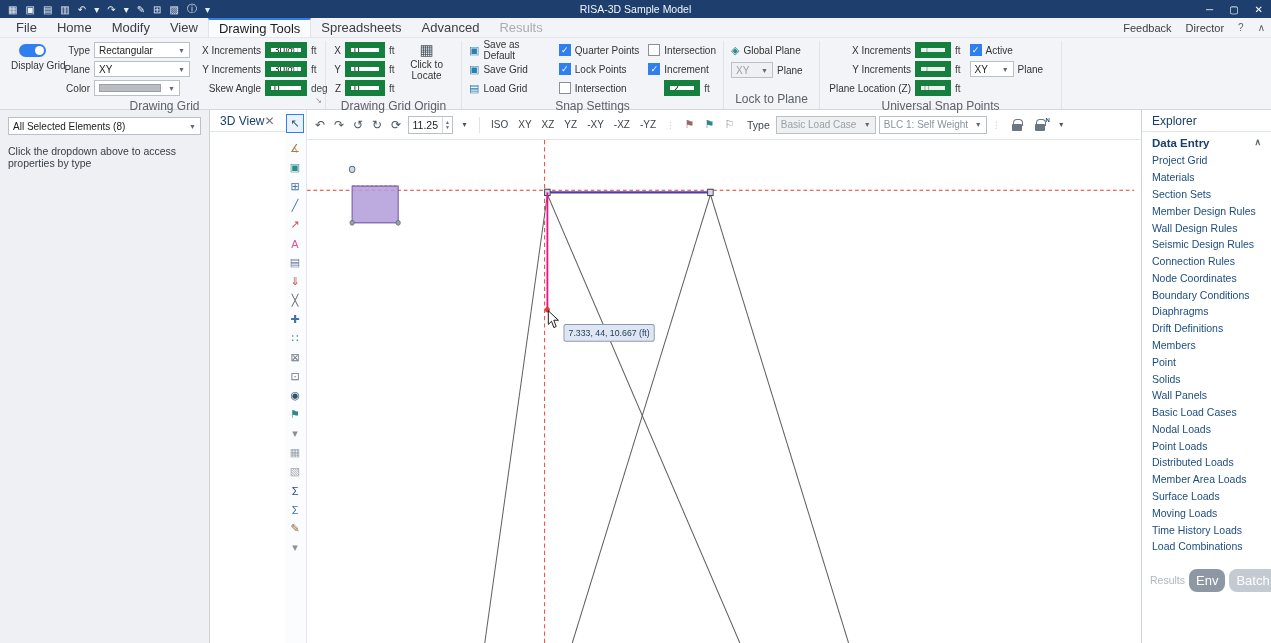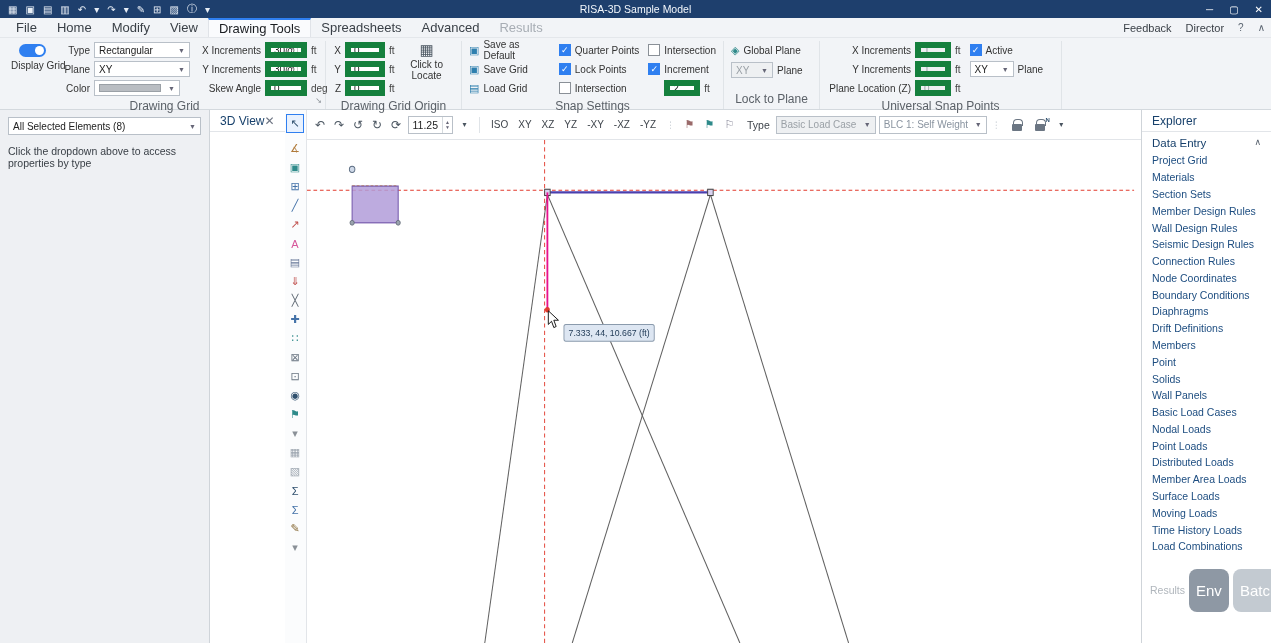--- a/index.html
+++ b/index.html
@@ -80,27 +80,27 @@
   .tb-dd{width:100px;height:18px}
   .tb-dd2{width:108px;height:18px}
   .lockbtn{width:20px;height:20px;display:flex;align-items:center;justify-content:center;position:relative}
   .lock{width:10px;height:7px;background:#6b7683;border-radius:1px;position:relative;margin-top:5px}
   .lock::before{content:"";position:absolute;top:-5px;left:1px;width:8px;height:6px;border:1.5px solid #6b7683;border-bottom:none;border-radius:4px 4px 0 0}
   .lock .badge{position:absolute;top:-7px;right:-5px;font-size:6px;color:#30506e;font-weight:bold}
   .canvas{position:relative;flex:1;background:#fff;min-height:0}
   .canvas svg{position:absolute;inset:0;width:100%;height:100%}
 
   .explorer{width:130px;background:#fff;border-left:1px solid #cfd4d9;display:flex;flex-direction:column}
-  .exp-section{display:flex;align-items:flex-start;padding:5px 10px 3px;font-size:11.5px;font-weight:normal;color:#17406b}
+  .exp-section{display:flex;align-items:flex-start;padding:5px 10px 3px;font-size:11.5px;font-weight:bold;color:#17406b}
   .exp-section .chev{margin-left:auto;font-size:9px;color:#5a6470}
   .exp-items{display:flex;flex-direction:column}
   .exp-item{font-size:10.5px;color:#1d4d80;padding:2.4px 10px;white-space:nowrap}
   .exp-results{display:flex;align-items:center;gap:4px;padding:0 8px;margin-top:14px}
   .exp-results .lbl{font-size:10.5px;color:#b0b6bc}
-  .pill{font-size:15px;color:#fff;border-radius:8px;padding:13px 7px}
+  .pill{font-size:13px;color:#fff;border-radius:8px;padding:4px 7px}
   .pill.env{background:#8e98a4}
   .pill.batch{background:#c3cad1}
   .exp-results .chev{margin-left:auto;color:#b0b6bc;font-size:9px}
 
   .axis-svg{width:16px;height:16px}
 </style>
 </head>
 <body>
 
 <div class="titlebar">

